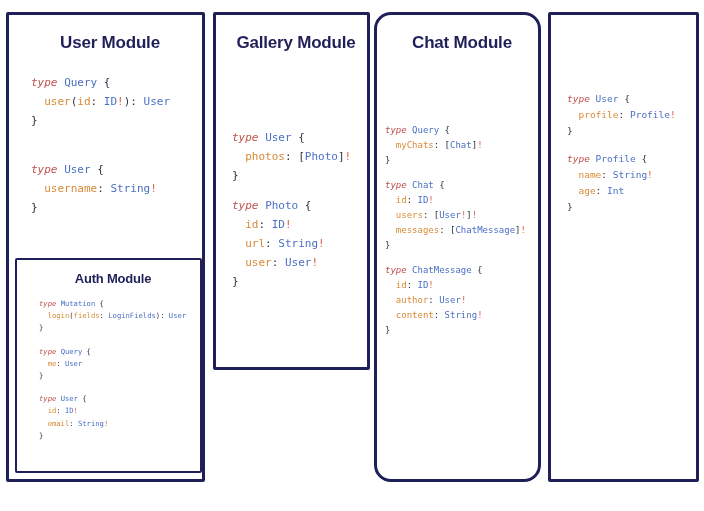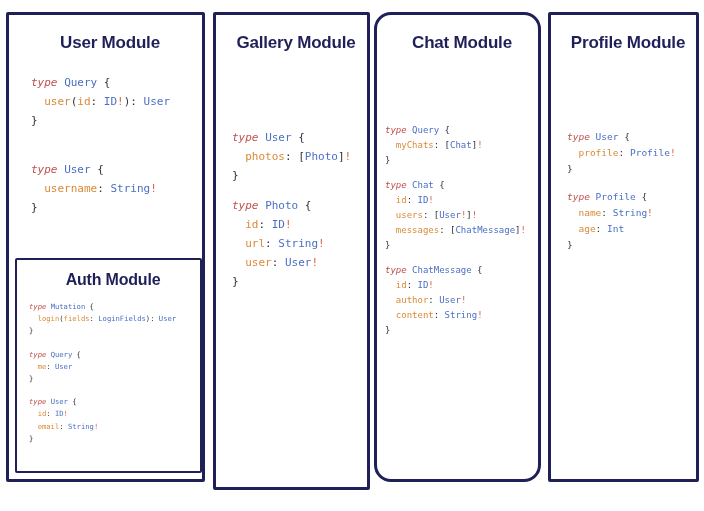--- a/index.html
+++ b/index.html
@@ -69,35 +69,35 @@
     position: absolute;
     left: 6px; top: 243px;
     width: 187px; height: 215px;
     box-sizing: border-box;
     background: #ffffff;
     border: 2px solid #1f2058;
     border-radius: 2px;
     overflow: hidden;
   }
   #card-auth .module-title {
-    font-size: 16px;
+    font-size: 13px;
     margin-top: 11px;
   }
   #card-auth .code-block {
     font-size: 7.2px;
     line-height: 12.2px;
-    margin-left: 12px;
+    margin-left: 22px;
     margin-top: 12px;
   }
   #card-auth .auth-gap { height: 11px; }
 
   
   #card-gallery {
     left: 213px; top: 12px;
-    width: 157px; height: 478px;
+    width: 157px; height: 358px;
   }
   #card-gallery .code-block {
     font-size: 11px;
     line-height: 19px;
     margin-left: 16px;
     margin-top: 75px;
   }
   #card-gallery .spacer-gap { height: 11px; }
 
   
@@ -145,17 +145,16 @@
     <div class="module-title">Gallery Module</div>
     <div class="code-block"><div><div><span class="kw">type </span><span class="tname">User</span><span class="punct"> {</span></div><div style="padding-left: 2ch;"><span class="field">photos</span><span class="punct">: [</span><span class="tname">Photo</span><span class="punct">]</span><span class="bang">!</span></div><div><span class="punct">}</span></div></div><div class="spacer-gap"></div><div><div><span class="kw">type </span><span class="tname">Photo</span><span class="punct"> {</span></div><div style="padding-left: 2ch;"><span class="field">id</span><span class="punct">: </span><span class="tname">ID</span><span class="bang">!</span></div><div style="padding-left: 2ch;"><span class="field">url</span><span class="punct">: </span><span class="tname">String</span><span class="bang">!</span></div><div style="padding-left: 2ch;"><span class="field">user</span><span class="punct">: </span><span class="tname">User</span><span class="bang">!</span></div><div><span class="punct">}</span></div></div></div>
   </div>
 
   <div class="module-card card-main" id="card-chat">
     <div class="module-title">Chat Module</div>
     <div class="code-block"><div><div><span class="kw">type </span><span class="tname">Query</span><span class="punct"> {</span></div><div style="padding-left: 2ch;"><span class="field">myChats</span><span class="punct">: [</span><span class="tname">Chat</span><span class="punct">]</span><span class="bang">!</span></div><div><span class="punct">}</span></div></div><div class="spacer-gap"></div><div><div><span class="kw">type </span><span class="tname">Chat</span><span class="punct"> {</span></div><div style="padding-left: 2ch;"><span class="field">id</span><span class="punct">: </span><span class="tname">ID</span><span class="bang">!</span></div><div style="padding-left: 2ch;"><span class="field">users</span><span class="punct">: [</span><span class="tname">User</span><span class="bang">!</span><span class="punct">]</span><span class="bang">!</span></div><div style="padding-left: 2ch;"><span class="field">messages</span><span class="punct">: [</span><span class="tname">ChatMessage</span><span class="punct">]</span><span class="bang">!</span></div><div><span class="punct">}</span></div></div><div class="spacer-gap"></div><div><div><span class="kw">type </span><span class="tname">ChatMessage</span><span class="punct"> {</span></div><div style="padding-left: 2ch;"><span class="field">id</span><span class="punct">: </span><span class="tname">ID</span><span class="bang">!</span></div><div style="padding-left: 2ch;"><span class="field">author</span><span class="punct">: </span><span class="tname">User</span><span class="bang">!</span></div><div style="padding-left: 2ch;"><span class="field">content</span><span class="punct">: </span><span class="tname">String</span><span class="bang">!</span></div><div><span class="punct">}</span></div></div></div>
   </div>
 
   <div class="module-card card-main" id="card-profile">
-    <div class="module-title">Profile Module</div>
     <div class="code-block"><div><div><span class="kw">type </span><span class="tname">User</span><span class="punct"> {</span></div><div style="padding-left: 2ch;"><span class="field">profile</span><span class="punct">: </span><span class="tname">Profile</span><span class="bang">!</span></div><div><span class="punct">}</span></div></div><div class="spacer-gap"></div><div><div><span class="kw">type </span><span class="tname">Profile</span><span class="punct"> {</span></div><div style="padding-left: 2ch;"><span class="field">name</span><span class="punct">: </span><span class="tname">String</span><span class="bang">!</span></div><div style="padding-left: 2ch;"><span class="field">age</span><span class="punct">: </span><span class="tname">Int</span></div><div><span class="punct">}</span></div></div></div>
   </div>
 
 </div>
 
 </body></html>

